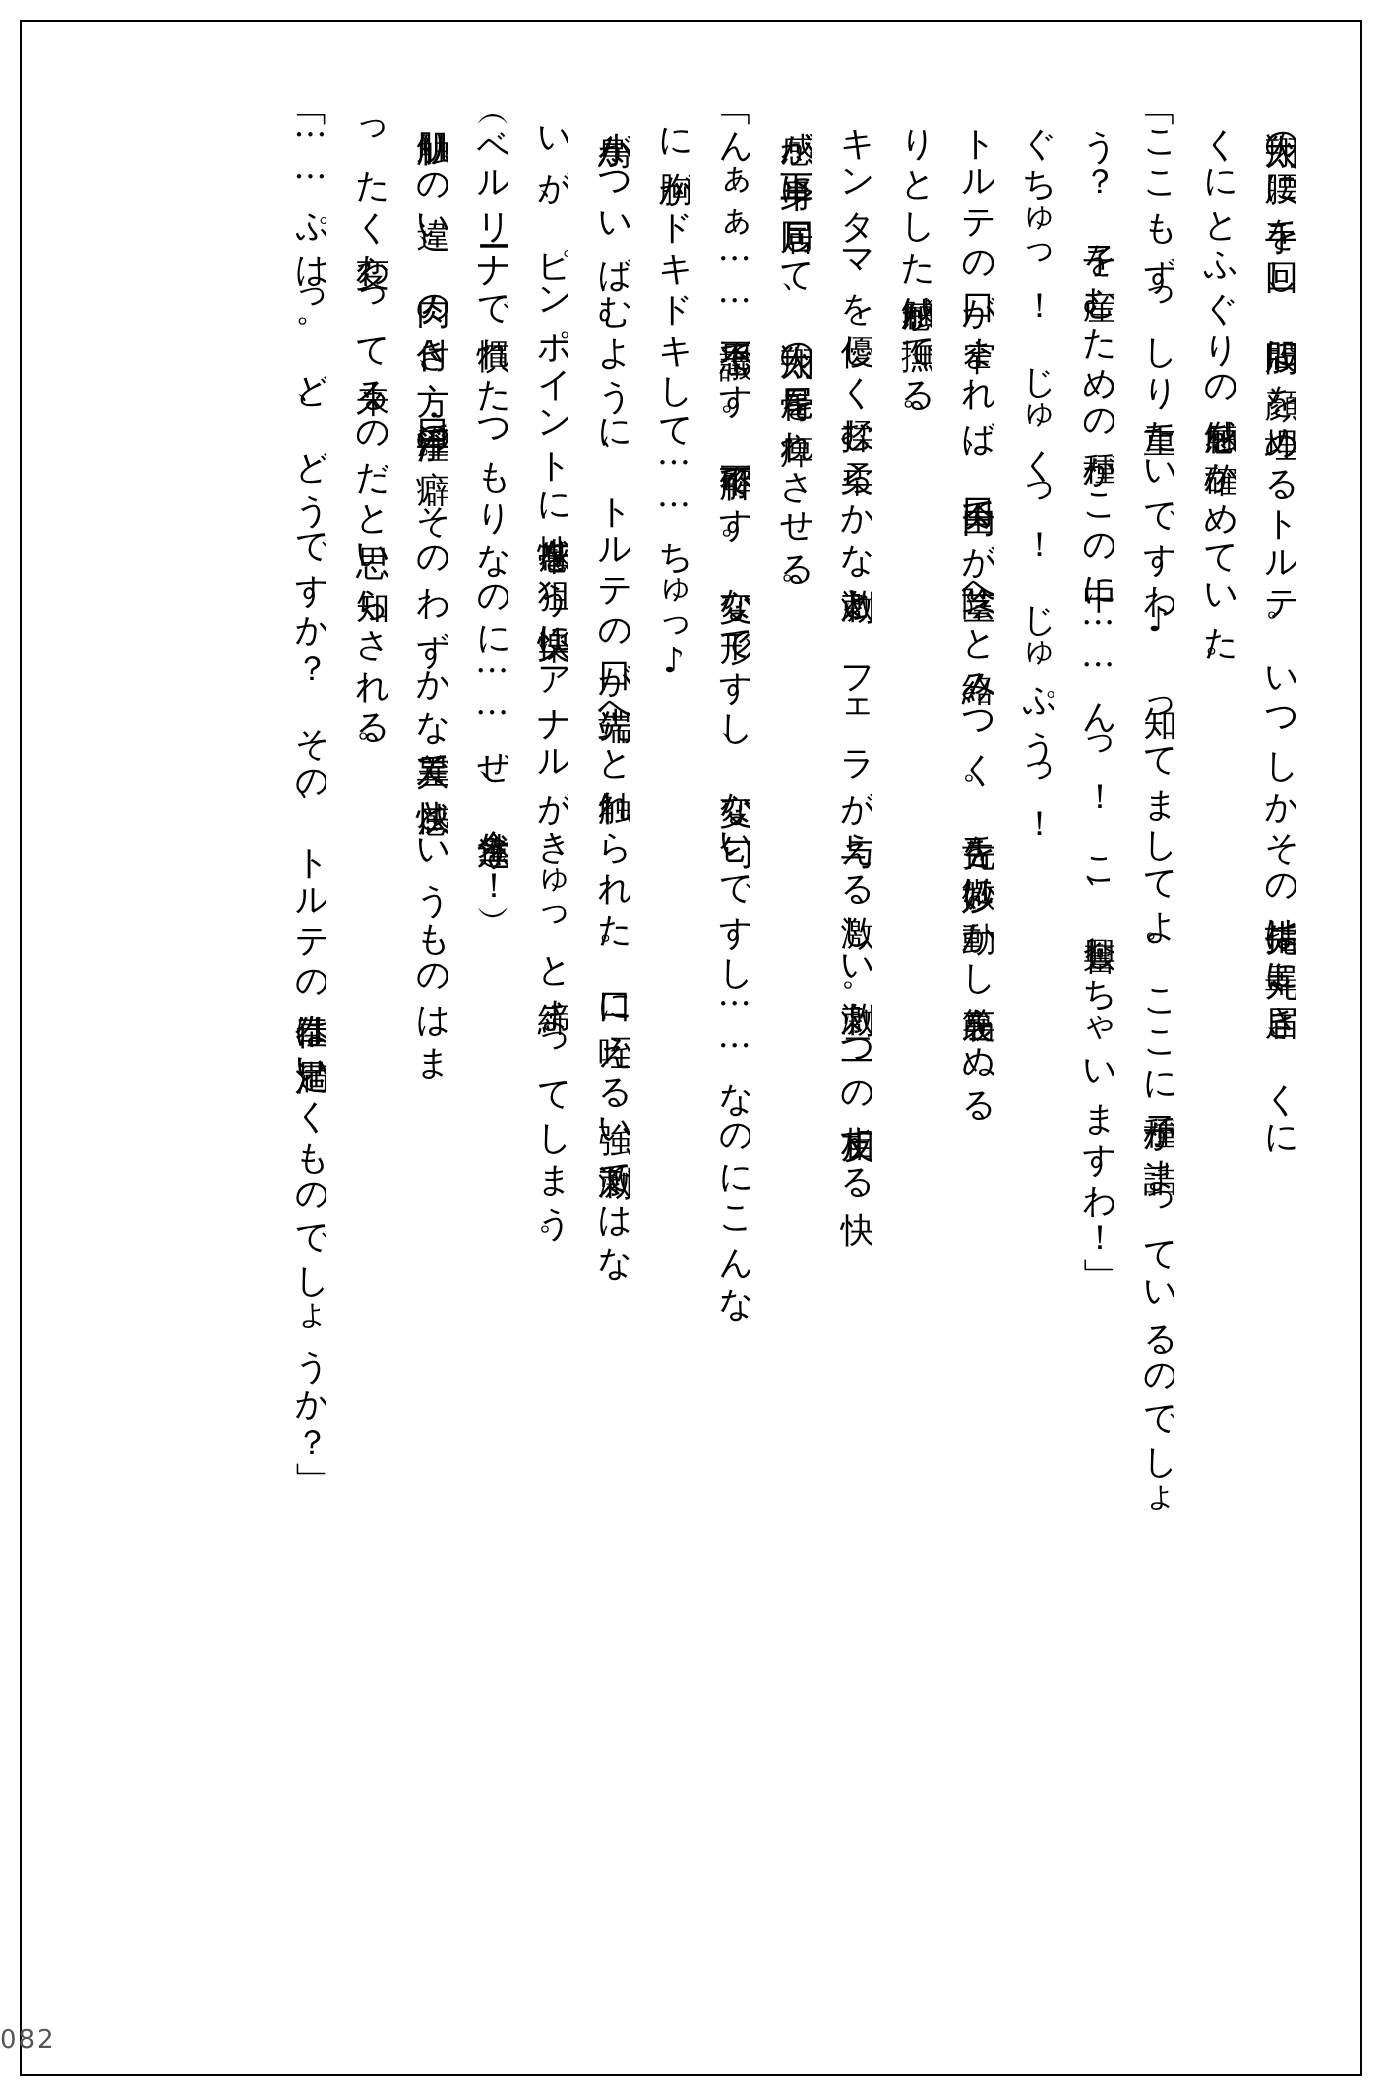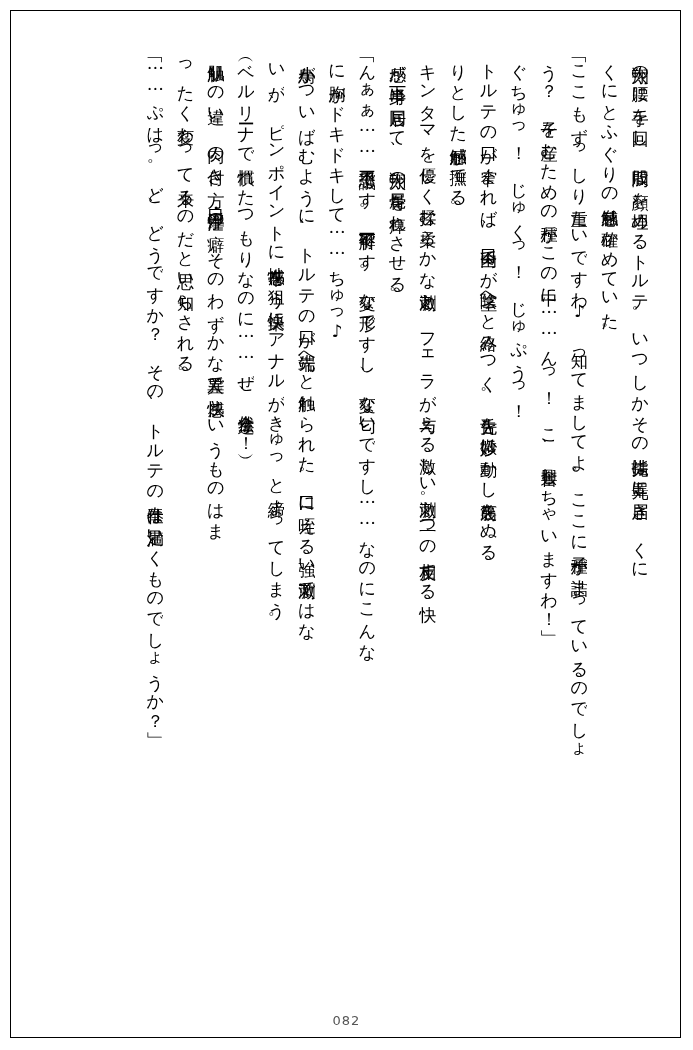--- a/index.html
+++ b/index.html
@@ -59,21 +59,21 @@
     white-space: pre;
     font-family: "DejaVu Serif", "Liberation Serif", serif;
     font-weight: 400;
     overflow: hidden;
   }
   .page-number {
     position: absolute;
     left: 0;
     right: 0;
     bottom: 22px;
-    text-align: center;
+    text-align: left;
     font-size: 13px;
     color: #555555;
     font-family: "DejaVu Sans", "Liberation Sans", sans-serif;
     letter-spacing: 1px;
   }
 </style>
 </head>
 <body>
 
 <div class="page">

